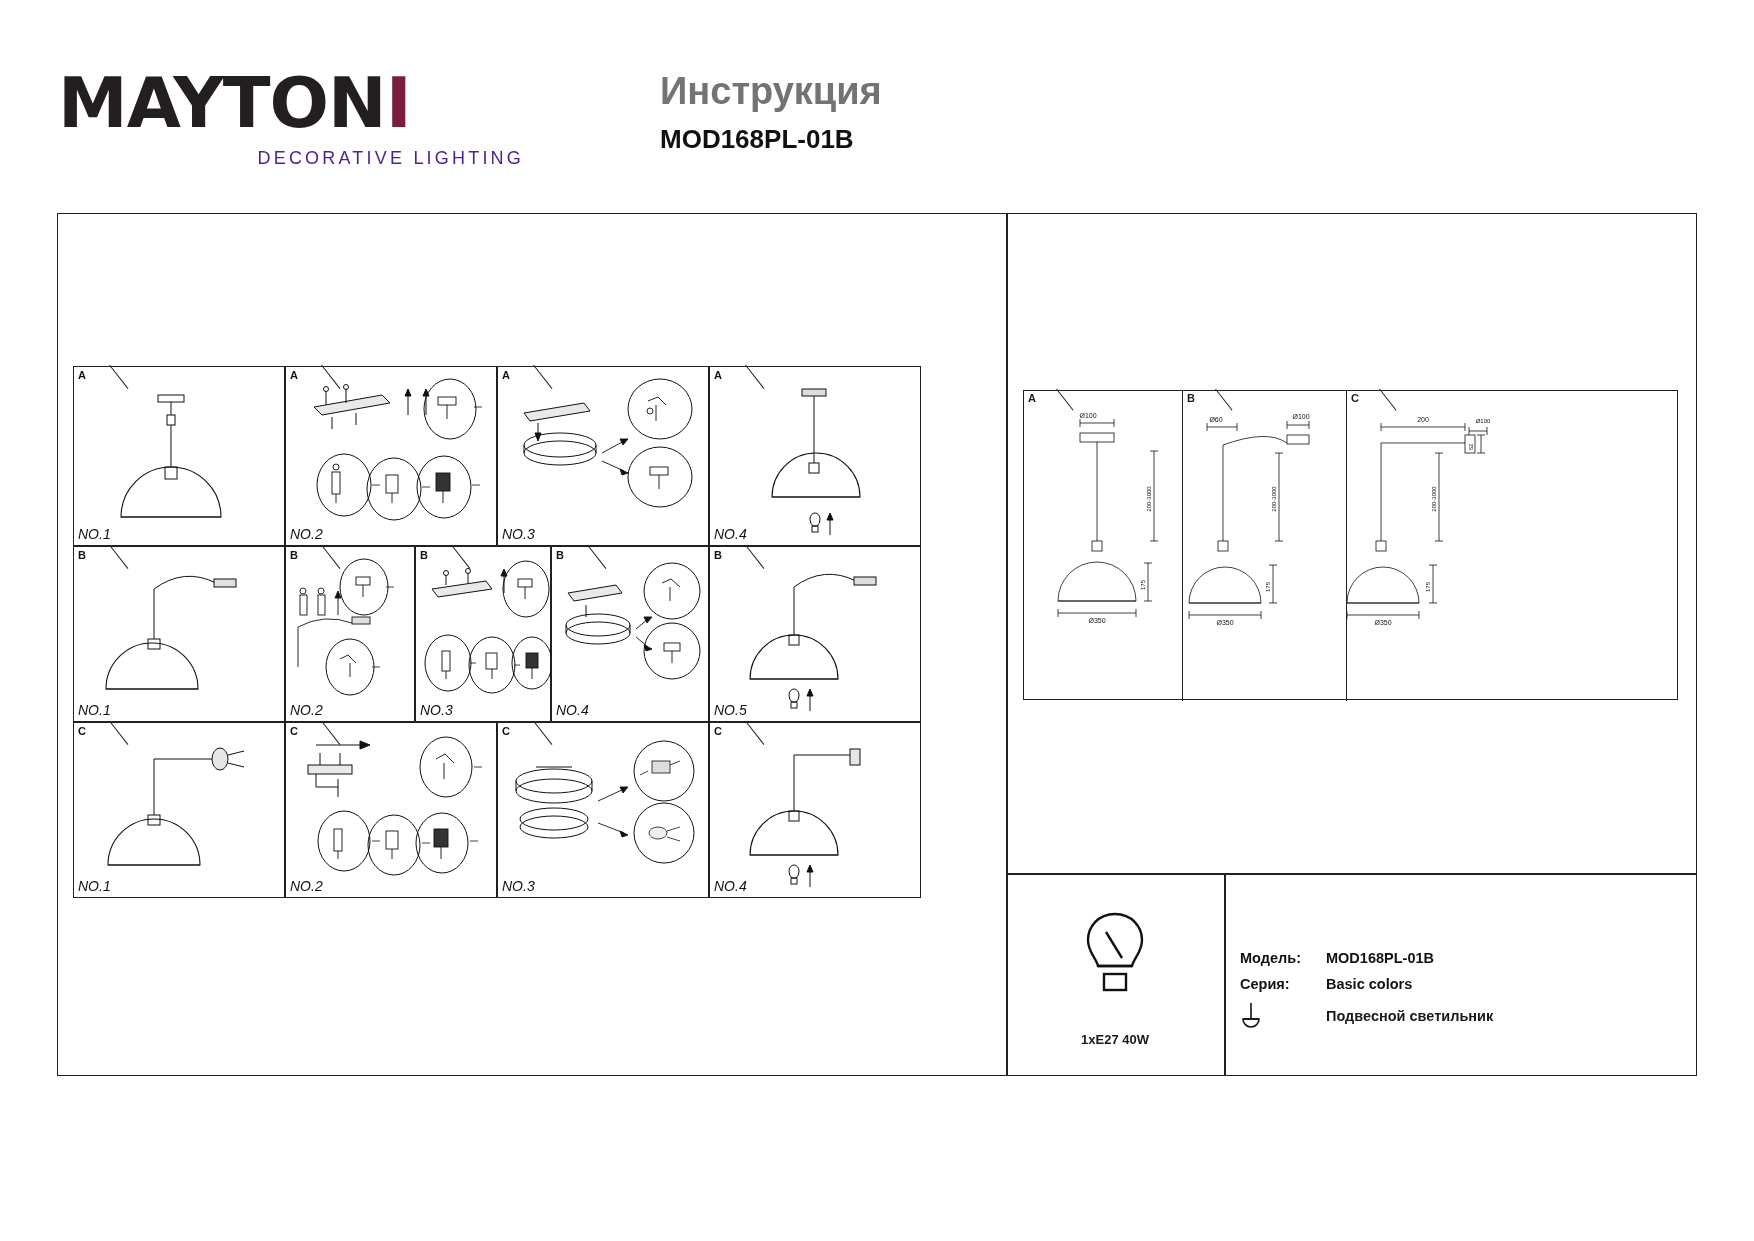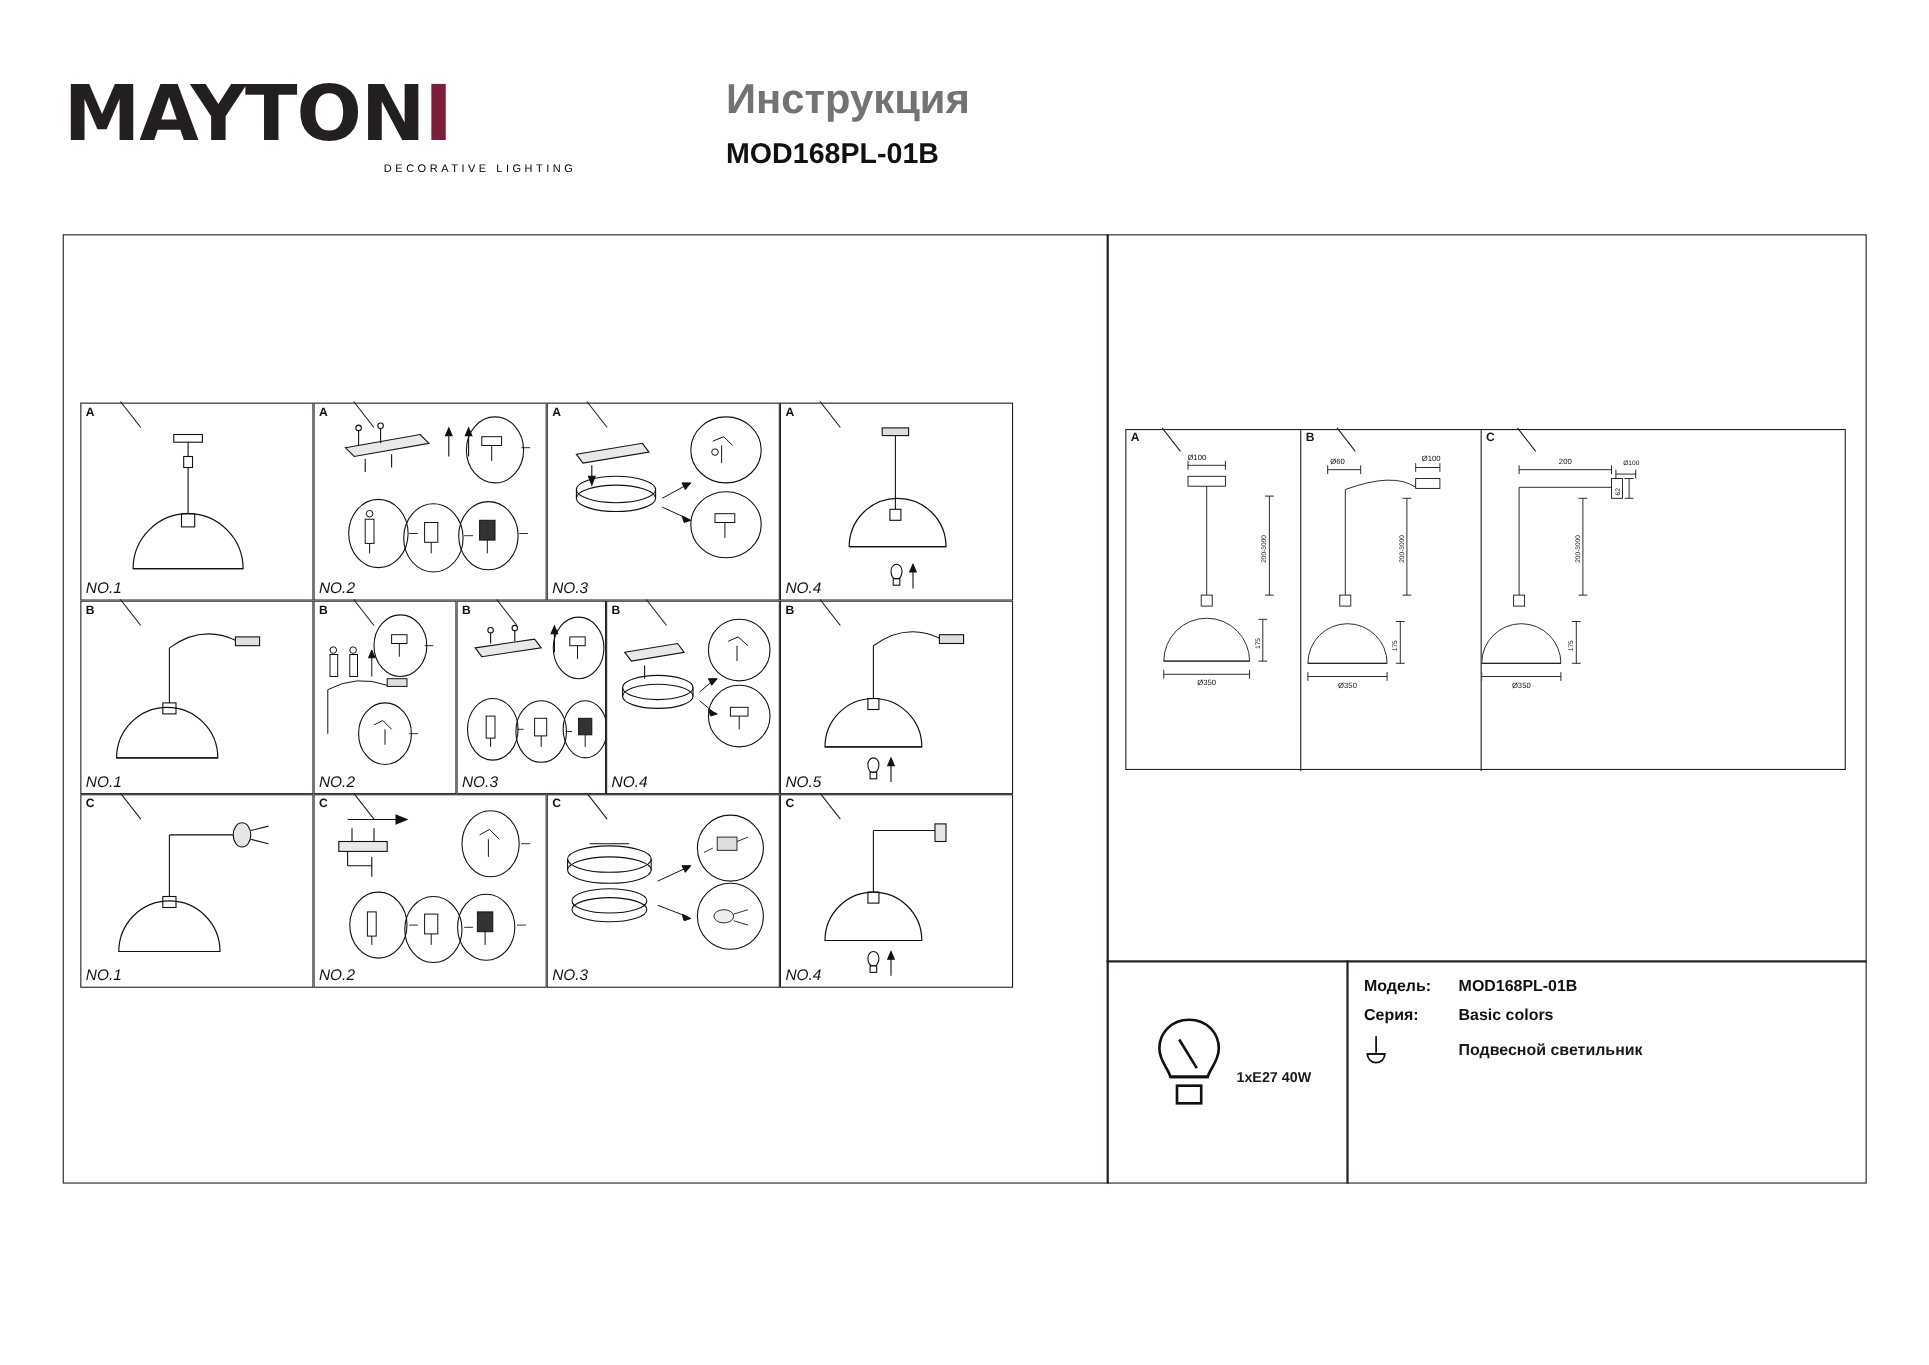--- a/index.html
+++ b/index.html
@@ -22,23 +22,23 @@
     font-size:70px;
     letter-spacing:-1px;
     line-height:62px;
     color:#231f20;
     white-space:nowrap;
   }
   .logo-word .m { color:#231f20; }
   .logo-sub {
     margin-top:14px;
     text-align:right;
-    font-size:10px;
+    font-size:18px;
     letter-spacing:3.2px;
-    color:#000000;
+    color:#4c1d95;
     padding-right:4px;
   }
   .title-block { position:absolute; left:660px; top:68px; }
   .title-main { font-size:38px; font-weight:bold; color:#737373; line-height:46px; }
   .title-model { font-size:26px; font-weight:bold; color:#111; margin-top:10px; }
 
   
   .frame {
     position:absolute; left:57px; top:213px;
     width:1640px; height:863px;
@@ -97,25 +97,25 @@
     position:absolute; left:1006px; top:873px;
     width:691px; height:1.6px; background:#231f20;
   }
   .vsplit2 {
     position:absolute; left:1224px; top:873px;
     width:1.6px; height:203px; background:#231f20;
   }
   .bulbbox {
     position:absolute; left:1006px; top:873px;
     width:218px; height:203px;
-    display:flex; 
+    display:flex; flex-direction:column;
     align-items:center; justify-content:center;
   }
   .bulb-caption { font-size:13px; font-weight:bold; margin-top:10px; }
-  .specs { position:absolute; left:1240px; top:884px; width:430px; }
+  .specs { position:absolute; left:1240px; top:945px; width:430px; }
   .spec-row { display:flex; font-size:14.5px; line-height:26px; color:#111; }
   .spec-key { width:86px; font-weight:bold; }
   .spec-val { font-weight:bold; }
   .typerow { display:flex; align-items:center; margin-top:2px; }
   .typerow .icon { width:86px; display:flex; justify-content:flex-start; }
   .typerow .txt { font-size:14.5px; font-weight:bold; }
   svg { display:block; }
   .lbl { font-size:7px; font-family:"Liberation Sans", sans-serif; fill:#111; }
   .lbl6 { font-size:6px; font-family:"Liberation Sans", sans-serif; fill:#111; }
 </style>

